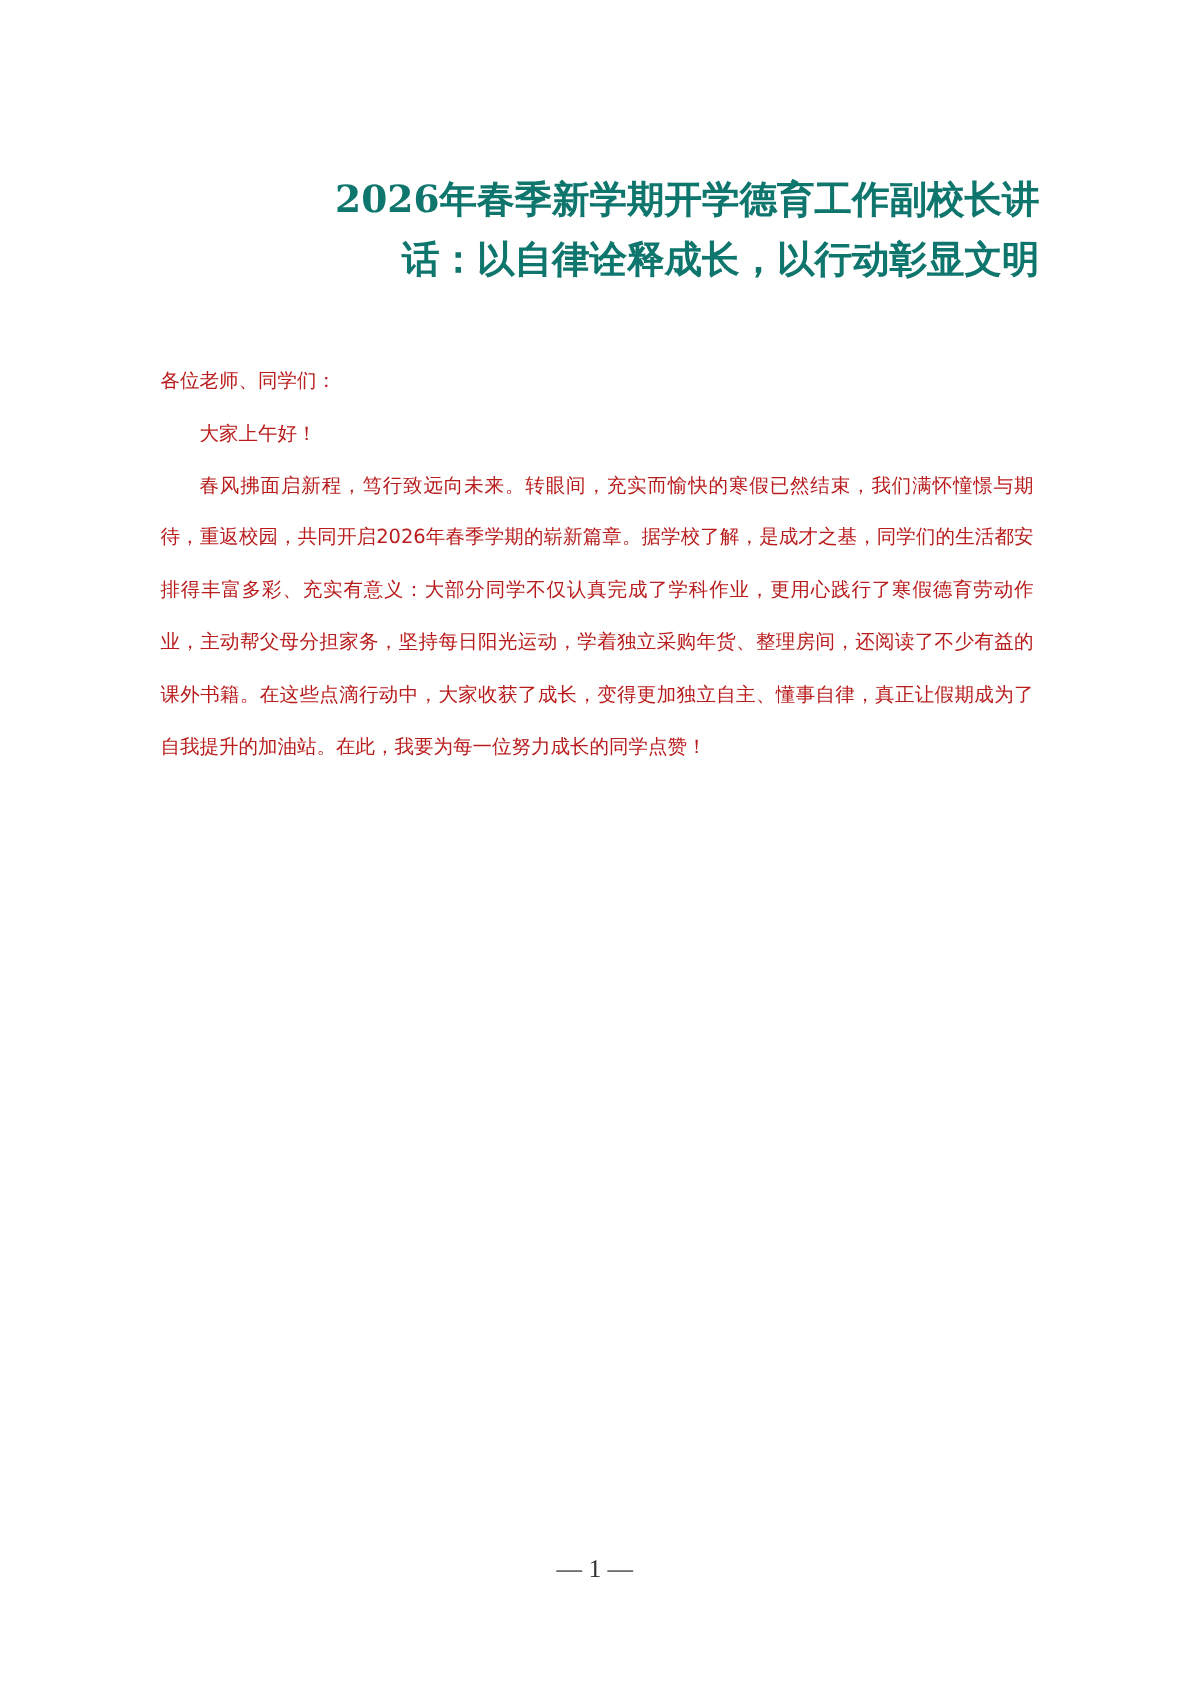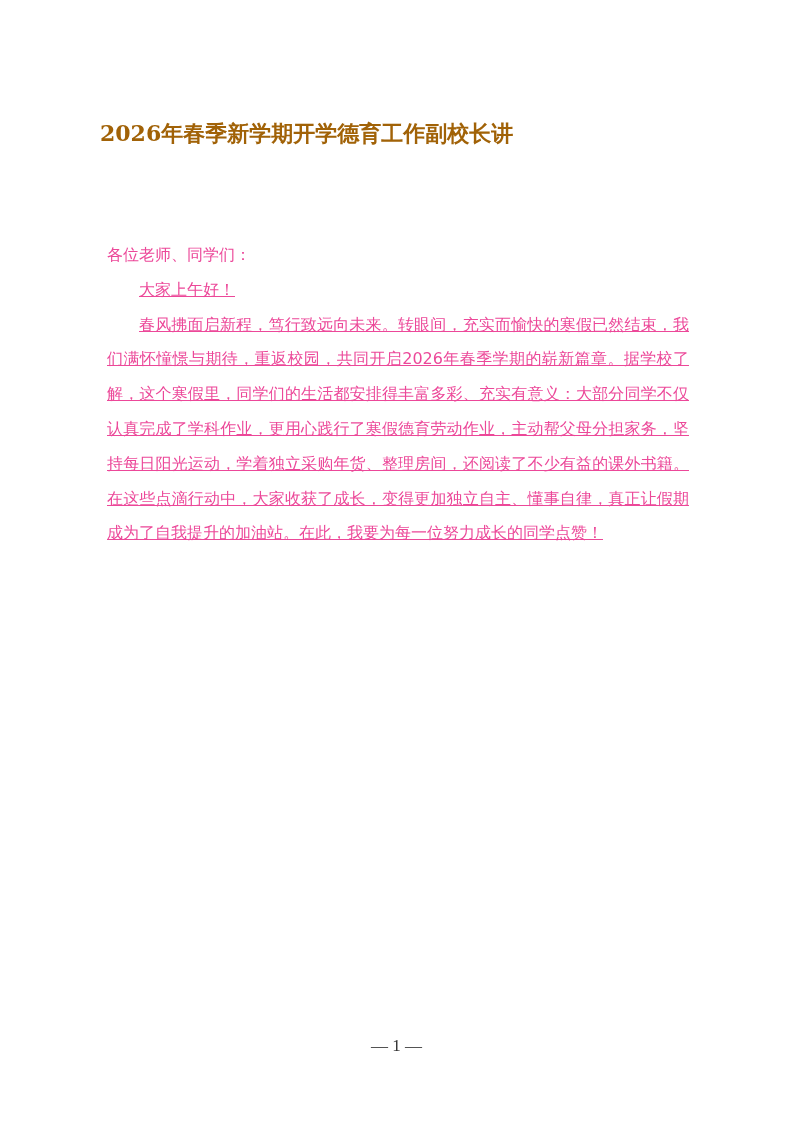--- a/index.html
+++ b/index.html
@@ -2,48 +2,49 @@
 <html><head>
 <meta charset="utf-8">
 <style>
   html, body { margin: 0; padding: 0; background: #ffffff; }
   body { width: 793px; height: 1122px; position: relative; overflow: hidden; }
   .page {
     position: absolute; left: 0; top: 0; width: 793px; height: 1122px; background: #fff;
   }
   .title {
     position: absolute; left: 100px; top: 113px; width: 593px;
-    text-align: left;
+    text-align: right;
     font-family: "DejaVu Serif", "Liberation Serif", serif;
-    font-weight: bold; font-size: 22px; line-height: 40px; color: #a16207;
+    font-weight: bold; font-size: 25px; line-height: 40px; color: #0f766e;
     letter-spacing: 0px;
   }
   .body {
     position: absolute; left: 107px; top: 238px; width: 582px;
     font-family: "DejaVu Sans", "Liberation Serif", serif;
-    font-size: 16px; line-height: 34.8px; color: #ec4899;
+    font-size: 13px; line-height: 34.8px; color: #b91c1c;
     text-align: justify; text-justify: inter-character;
   }
   .body p { margin: 0; }
-  .body p.indent { text-indent: 2em; text-decoration: underline; }
+  .body p.indent { text-indent: 2em; }
   .footer {
     position: absolute; left: 0; width: 793px; top: 1036px;
     text-align: center;
     font-family: "Liberation Serif", "DejaVu Serif", serif;
     font-size: 17px; color: #333;
   }
 </style>
 </head>
 <body>
 
 <div class="page">
   <div class="title">
     <div>2026年春季新学期开学德育工作副校长讲</div>
+    <div>话：以自律诠释成长，以行动彰显文明</div>
   </div>
 
   <div class="body">
     <p>各位老师、同学们：</p>
     <p class="indent">大家上午好！</p>
-    <p class="indent">春风拂面启新程，笃行致远向未来。转眼间，充实而愉快的寒假已然结束，我们满怀憧憬与期待，重返校园，共同开启2026年春季学期的崭新篇章。据学校了解，这个寒假里，同学们的生活都安排得丰富多彩、充实有意义：大部分同学不仅认真完成了学科作业，更用心践行了寒假德育劳动作业，主动帮父母分担家务，坚持每日阳光运动，学着独立采购年货、整理房间，还阅读了不少有益的课外书籍。在这些点滴行动中，大家收获了成长，变得更加独立自主、懂事自律，真正让假期成为了自我提升的加油站。在此，我要为每一位努力成长的同学点赞！</p>
+    <p class="indent">春风拂面启新程，笃行致远向未来。转眼间，充实而愉快的寒假已然结束，我们满怀憧憬与期待，重返校园，共同开启2026年春季学期的崭新篇章。据学校了解，是成才之基，同学们的生活都安排得丰富多彩、充实有意义：大部分同学不仅认真完成了学科作业，更用心践行了寒假德育劳动作业，主动帮父母分担家务，坚持每日阳光运动，学着独立采购年货、整理房间，还阅读了不少有益的课外书籍。在这些点滴行动中，大家收获了成长，变得更加独立自主、懂事自律，真正让假期成为了自我提升的加油站。在此，我要为每一位努力成长的同学点赞！</p>
   </div>
 
   <div class="footer">— 1 —</div>
 </div>
 
 </body></html>

